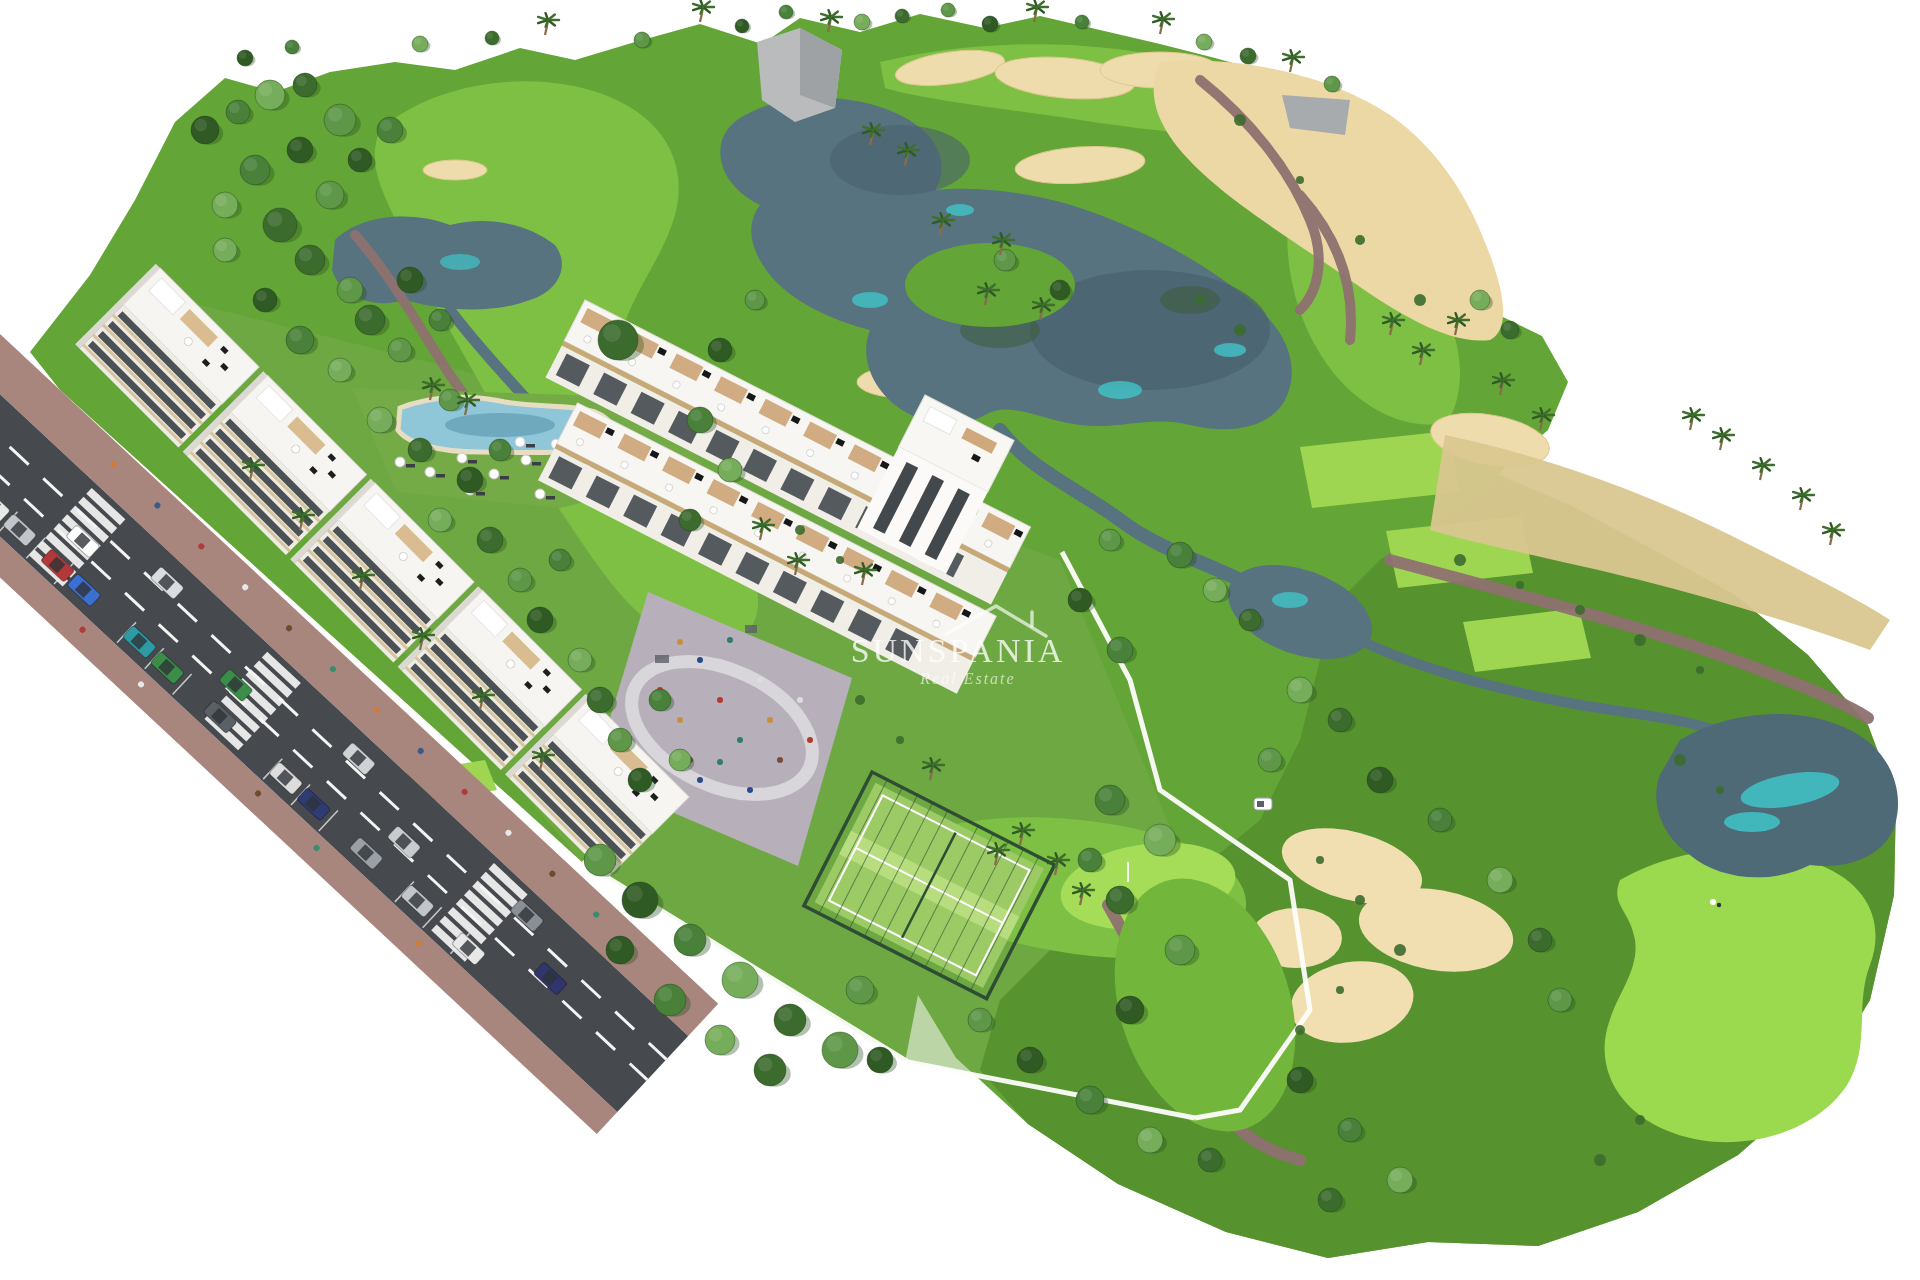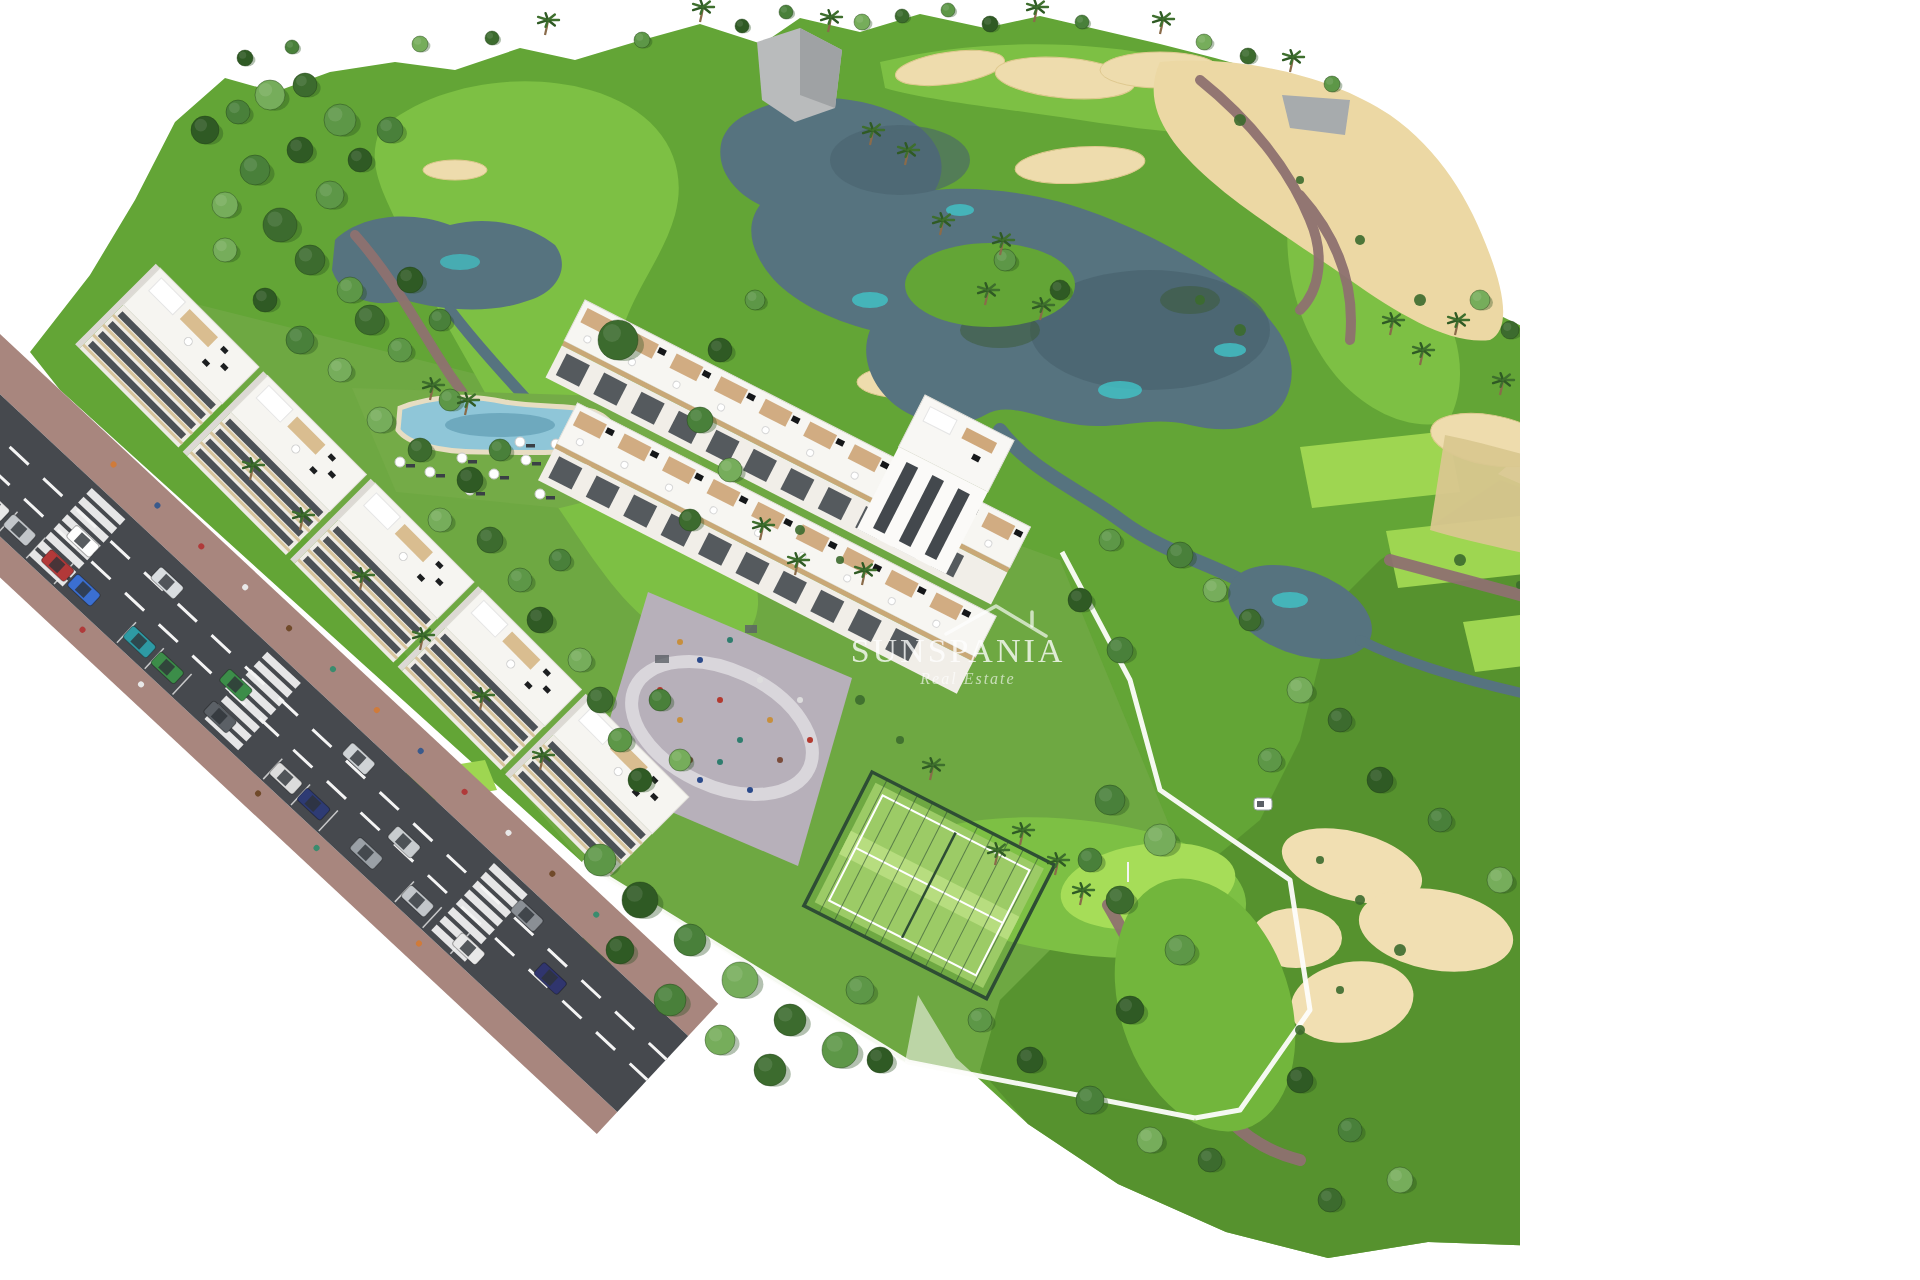--- a/index.html
+++ b/index.html
@@ -1,16 +1,16 @@
 <!DOCTYPE html>
 <html><head>
 <meta charset="utf-8">
 <style>
   html,body{margin:0;padding:0;background:#ffffff;font-family:"Liberation Sans",sans-serif;}
-  .stage{position:relative;width:1520px;height:1280px;background:#ffffff;overflow:hidden;}
+  .stage{position:relative;width:1920px;height:1280px;background:#ffffff;overflow:hidden;}
   .stage svg{position:absolute;left:0;top:0;display:block;}
   text{user-select:none;}
   .brand-text{font-family:"Liberation Serif",serif;font-size:34px;letter-spacing:3px;fill:rgba(255,255,255,0.78);}
   .tagline-text{font-family:"Liberation Serif",serif;font-style:italic;font-size:16px;letter-spacing:2px;fill:rgba(255,255,255,0.62);}
 </style>
 </head>
 <body>
 
 <div class="stage">
 <svg width="1920" height="1280" viewBox="0 0 1920 1280">

